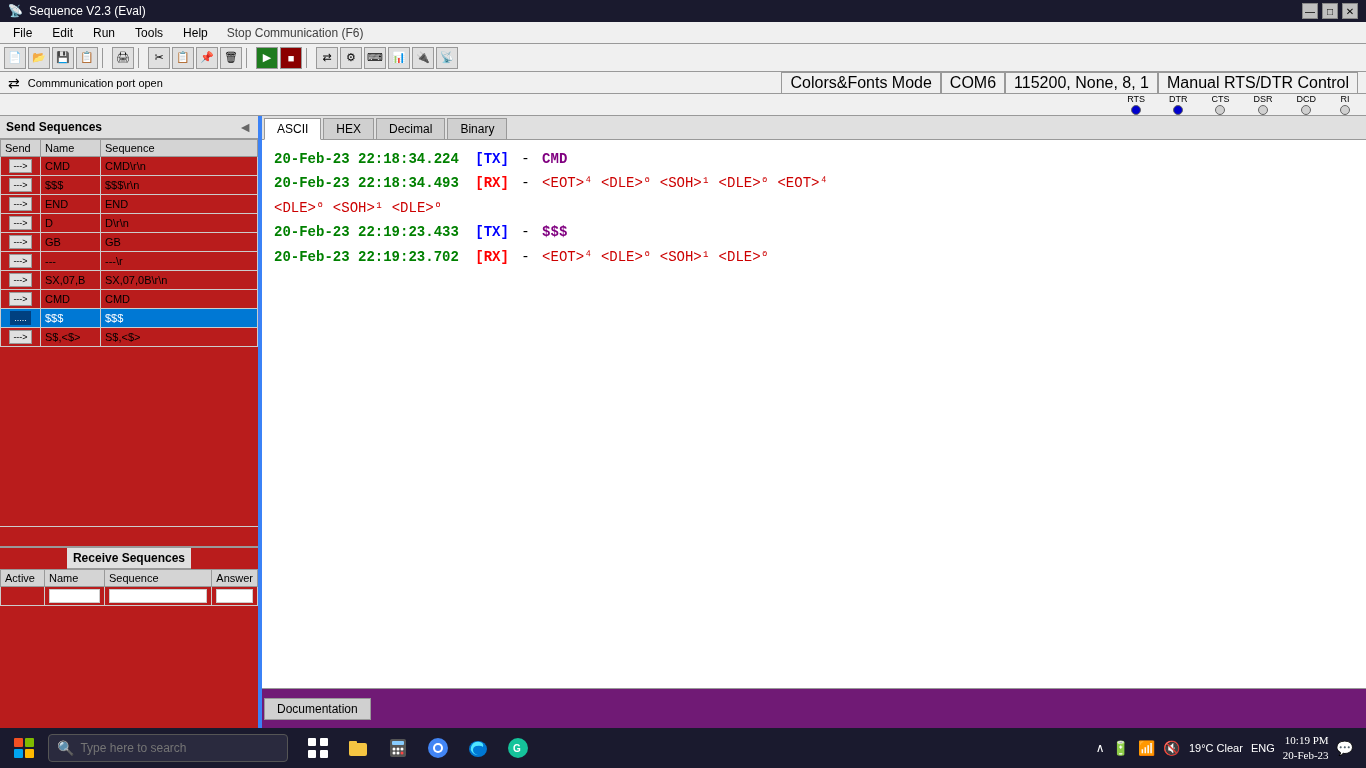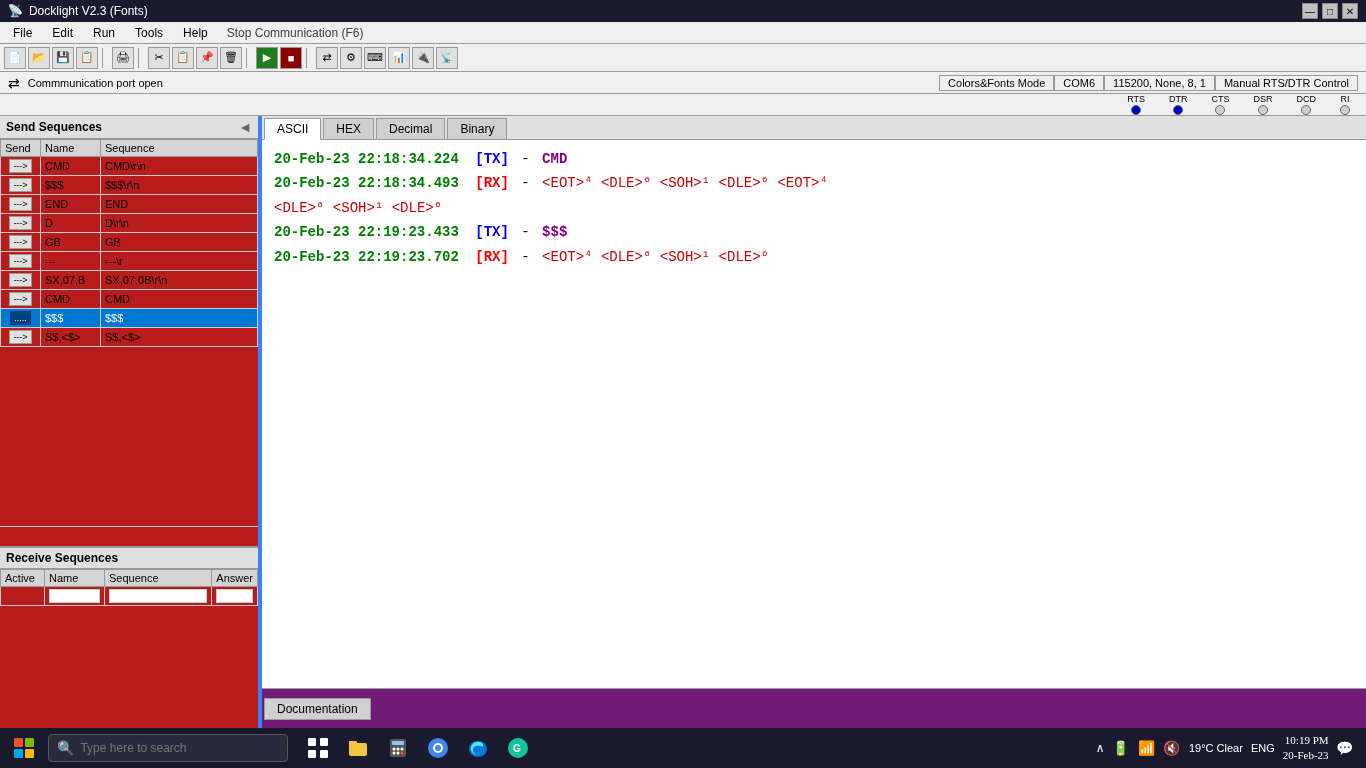--- a/index.html
+++ b/index.html
@@ -77,21 +77,21 @@
       gap: 8px;
     }
     #status-right {
       margin-left: auto;
       display: flex;
       gap: 0;
     }
     .status-cell {
       border: 1px solid #999;
       padding: 1px 8px;
-      font-size: 11px;
+      font-size: 16px;
       background: #f0f0f0;
     }
     .signal-group { display: flex; flex-direction: column; align-items: center; gap: 1px; }
     .signal-label { font-size: 9px; }
     .signal-dot { width: 10px; height: 10px; border-radius: 50%; border: 1px solid #666; }
     .signal-dot.on { background: #0000cc; }
     .signal-dot.off { background: #d0d0d0; }
 
     
     #main-layout {
@@ -287,21 +287,21 @@
     }
   </style>
 </head>
 <body>
 
 <div id="main-wrapper">
 
   <div id="title-bar">
     <div id="title-bar-left">
       <span>📡</span>
-      <span>Docklight V2.3 (Fonts)</span>
+      <span>Sequence V2.3 (Eval)</span>
     </div>
     <div id="title-bar-controls">
       <div class="title-btn">—</div>
       <div class="title-btn">□</div>
       <div class="title-btn close">✕</div>
     </div>
   </div>
 
   <div id="menu-bar">
     <div class="menu-item">File</div>
@@ -465,21 +465,21 @@
       </td>
       <td>S$,&lt;$&gt;</td>
       <td>S$,&lt;$&gt;</td>
     </tr>
               </tbody>
           </table>
         </div>
         <div style="height:20px; border-top:1px solid #ccc;"></div>
       </div>
 
-      <div id="recv-sequences" style="flex:0 0 180px; display:flex; flex-direction:column; overflow:hidden;">
+      <div id="recv-sequences" style="flex:0 0 180px; display:flex; flex-direction:column; overflow:hidden;align-items:center;">
         <div class="panel-header">
           <span>Receive Sequences</span>
         </div>
         <div style="overflow-y:auto; flex:1;">
           <table class="seq-table" style="width:100%;">
             <thead>
               <tr>
                 <th style="width:44px;">Active</th>
                 <th style="width:60px;">Name</th>
                 <th>Sequence</th>

